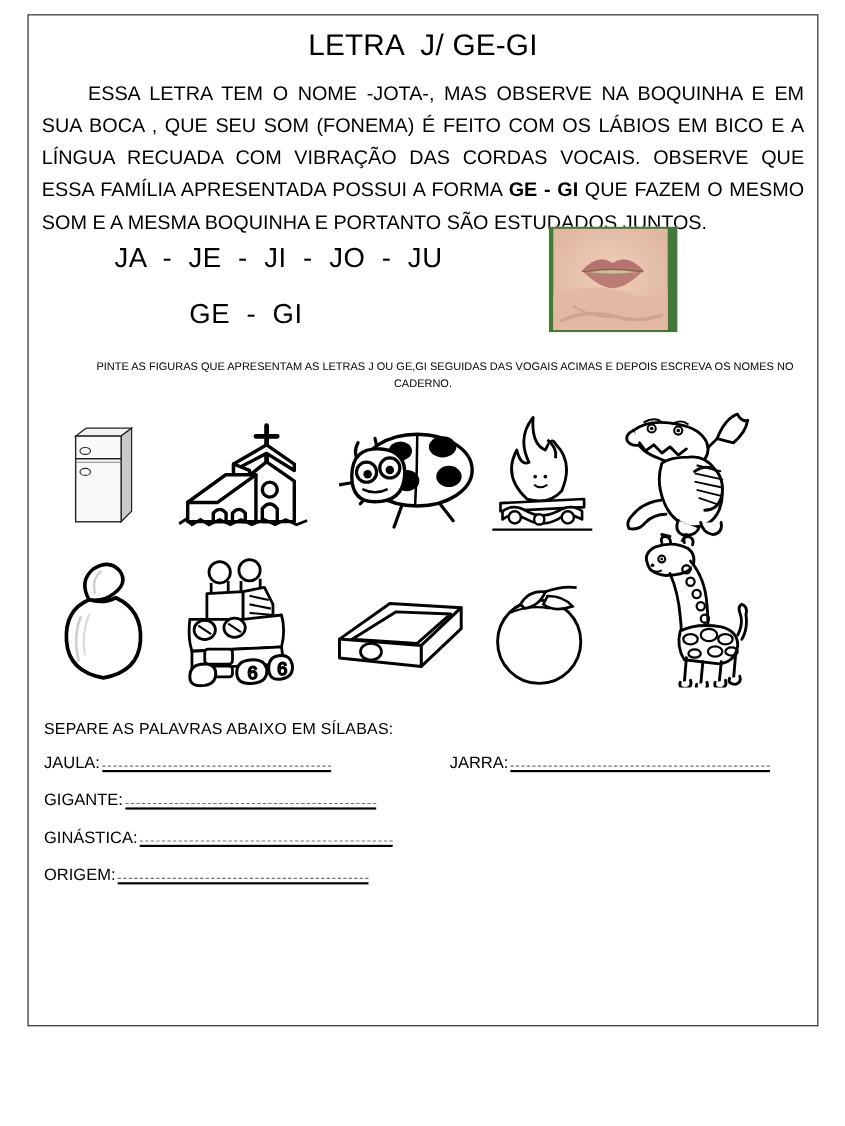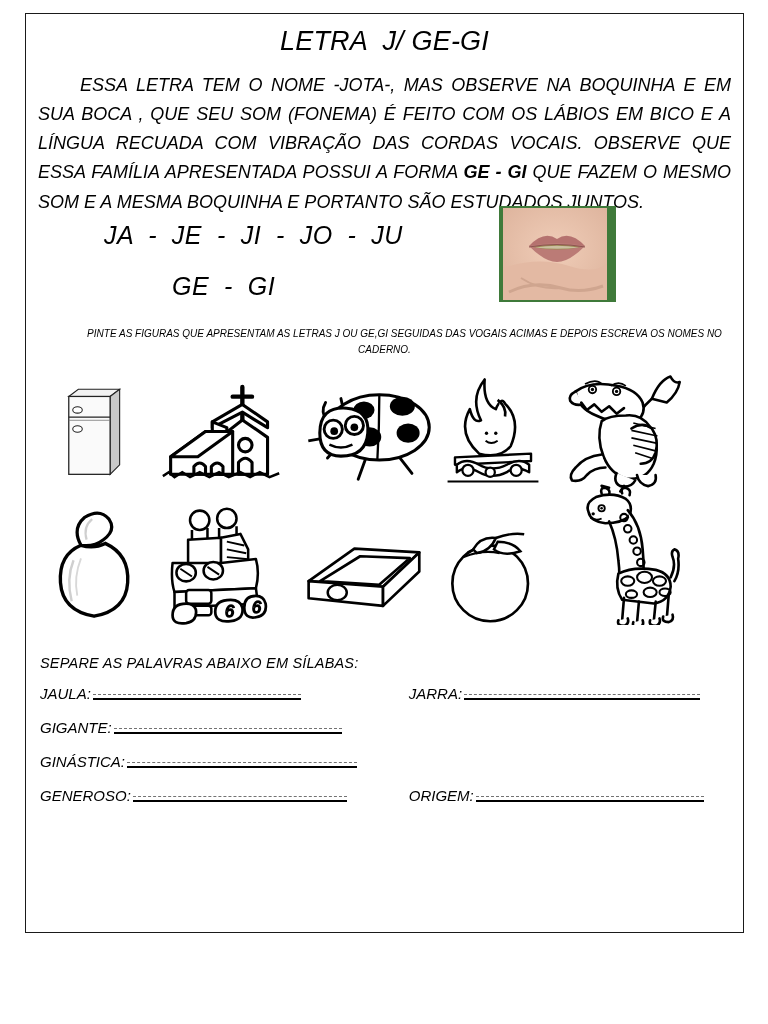--- a/index.html
+++ b/index.html
@@ -25,21 +25,20 @@
   
   #frame {
     position: absolute;
     left: 25px;
     top: 13px;
     width: 719px;
     height: 920px;
     border: 1.5px solid #1a1a1a;
     box-sizing: border-box;
     background: #fff;
-    font-style: italic;
   }
 
   
   .title {
     text-align: center;
     font-size: 27px;
     letter-spacing: 0.2px;
     margin-top: 12px;
     font-weight: 400;
     white-space: pre;
@@ -121,21 +120,21 @@
     margin: 14px 0 0 0;
     padding: 0 14px 0 14px;
   }
   .sep-row {
     display: flex;
     margin-bottom: 17px;
     font-size: 15px;
   }
   .sep-item {
     display: flex;
-    align-items: flex-start;
+    align-items: flex-end;
     white-space: nowrap;
   }
   .sep-item.left  { width: 380px; }
   .sep-item.right { width: 330px; }
   .sep-label { margin-right: 2px; }
   .sep-blank {
     display: inline-block;
     border-bottom: 2px solid #000;
     position: relative;
     height: 13px;
@@ -434,24 +433,20 @@
       </div>
 
       <div class="sep-row">
         <div class="sep-item right">
           <span class="sep-label">GINÁSTICA:</span>
           <span class="sep-blank b-f"></span>
         </div>
       </div>
 
       <div class="sep-row">
-        <div class="sep-item left">
-          <span class="sep-label">GENEROSO: </span>
-          <span class="sep-blank b-g"></span>
-        </div>
         <div class="sep-item right">
           <span class="sep-label">ORIGEM: </span>
           <span class="sep-blank b-h"></span>
         </div>
       </div>
 
     </div>
 
   </div>
 </div>

